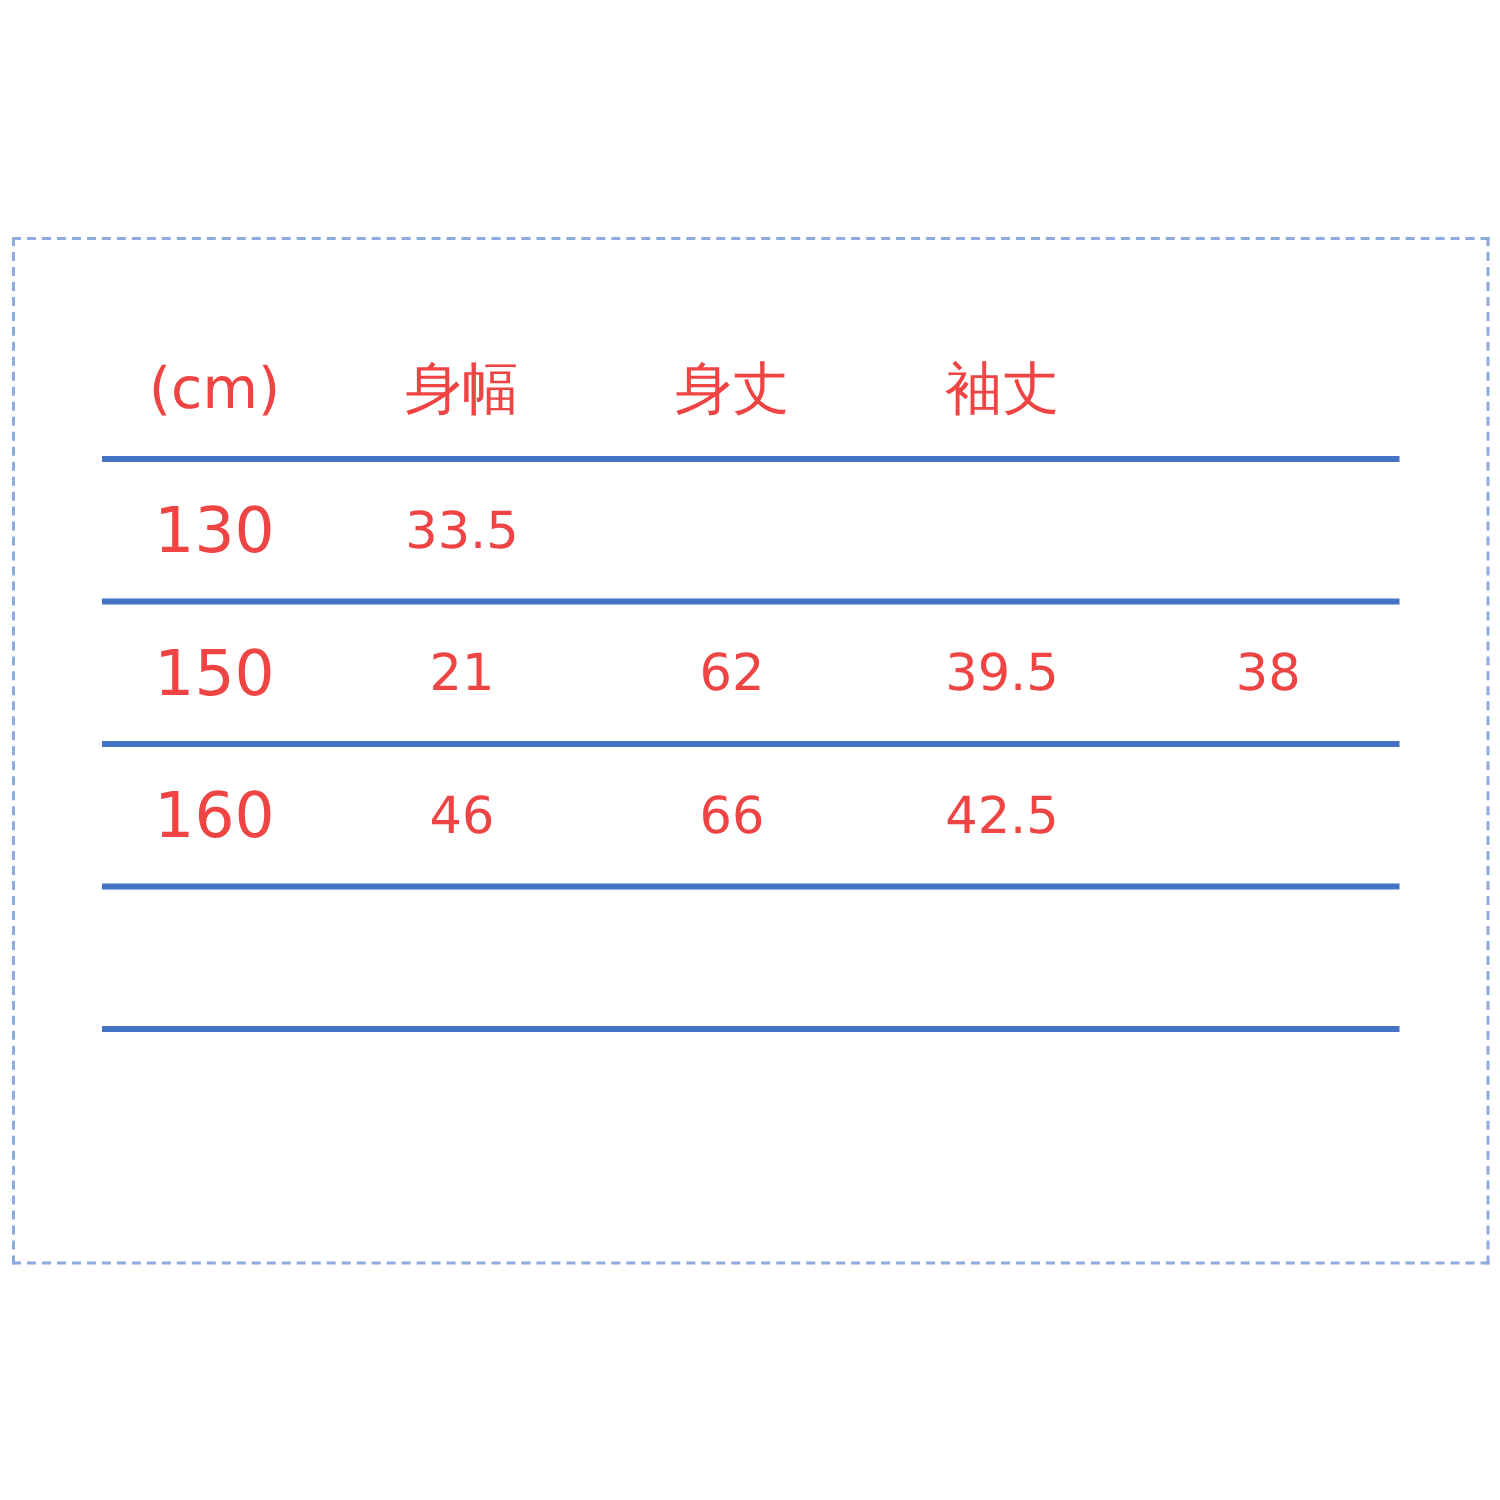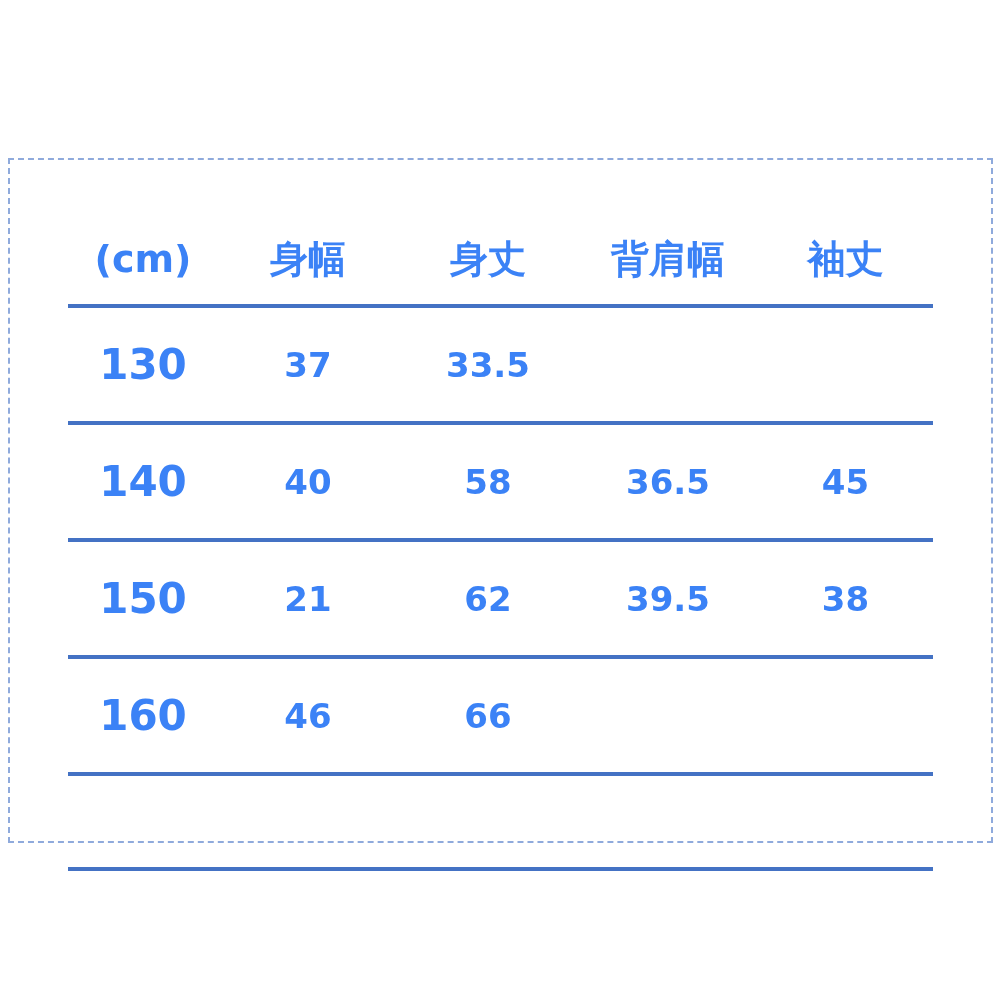--- a/index.html
+++ b/index.html
@@ -25,79 +25,70 @@
     position: absolute;
     left: 58px; top: 0;
     width: 865px;
   }
   .row {
     display: grid;
     grid-template-columns: 150px 180px 180px 180px 175px;
     border-bottom: 4px solid #4472c4;
   }
   .row.header { height: 148px; }
-  .row.data   { height: 117px; }
+  .row.data   { height: 95px; }
   .row.empty  { height: 95px; }
   .cell {
     display: flex;
     align-items: center;
     justify-content: center;
-    color: #3b82f6;
+    color: #ef4444;
     font-size: 34px;
     line-height: 1;
     white-space: nowrap;
-    font-weight: bold;
   }
   .row.header .cell {
     align-items: flex-end;
     padding-bottom: 26px;
     font-size: 38px;
   }
   .cell.size-label { font-size: 42px; }
 </style>
 </head>
 <body>
 
 <div class="canvas">
   <div class="frame">
     <div class="size-table">
 
       <div class="row header">
         <div class="cell">(cm)</div>
         <div class="cell">身幅</div>
         <div class="cell">身丈</div>
-        <div class="cell">背肩幅</div>
         <div class="cell">袖丈</div>
       </div>
 
       <div class="row data">
         <div class="cell size-label">130</div>
-        <div class="cell">37</div>
         <div class="cell">33.5</div>
       </div>
 
-      <div class="row data">
-        <div class="cell size-label">140</div>
-        <div class="cell">40</div>
-        <div class="cell">58</div>
-        <div class="cell">36.5</div>
-        <div class="cell">45</div>
-      </div>
 
       <div class="row data">
         <div class="cell size-label">150</div>
         <div class="cell">21</div>
         <div class="cell">62</div>
         <div class="cell">39.5</div>
         <div class="cell">38</div>
       </div>
 
       <div class="row data">
         <div class="cell size-label">160</div>
         <div class="cell">46</div>
         <div class="cell">66</div>
+        <div class="cell">42.5</div>
       </div>
 
       <div class="row empty"></div>
 
     </div>
   </div>
 </div>
 
 </body></html>

